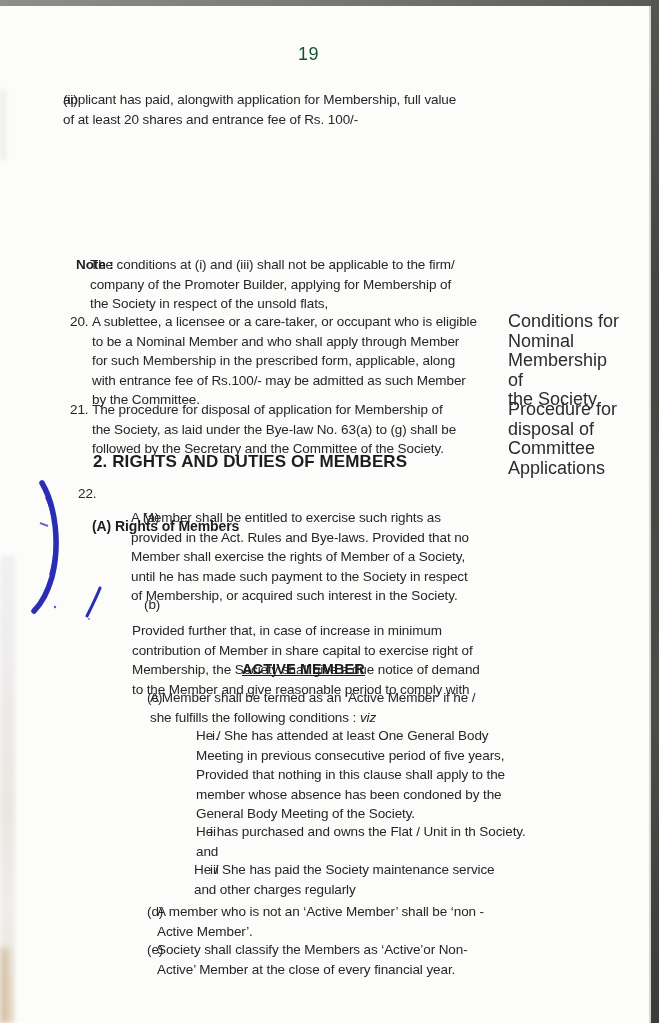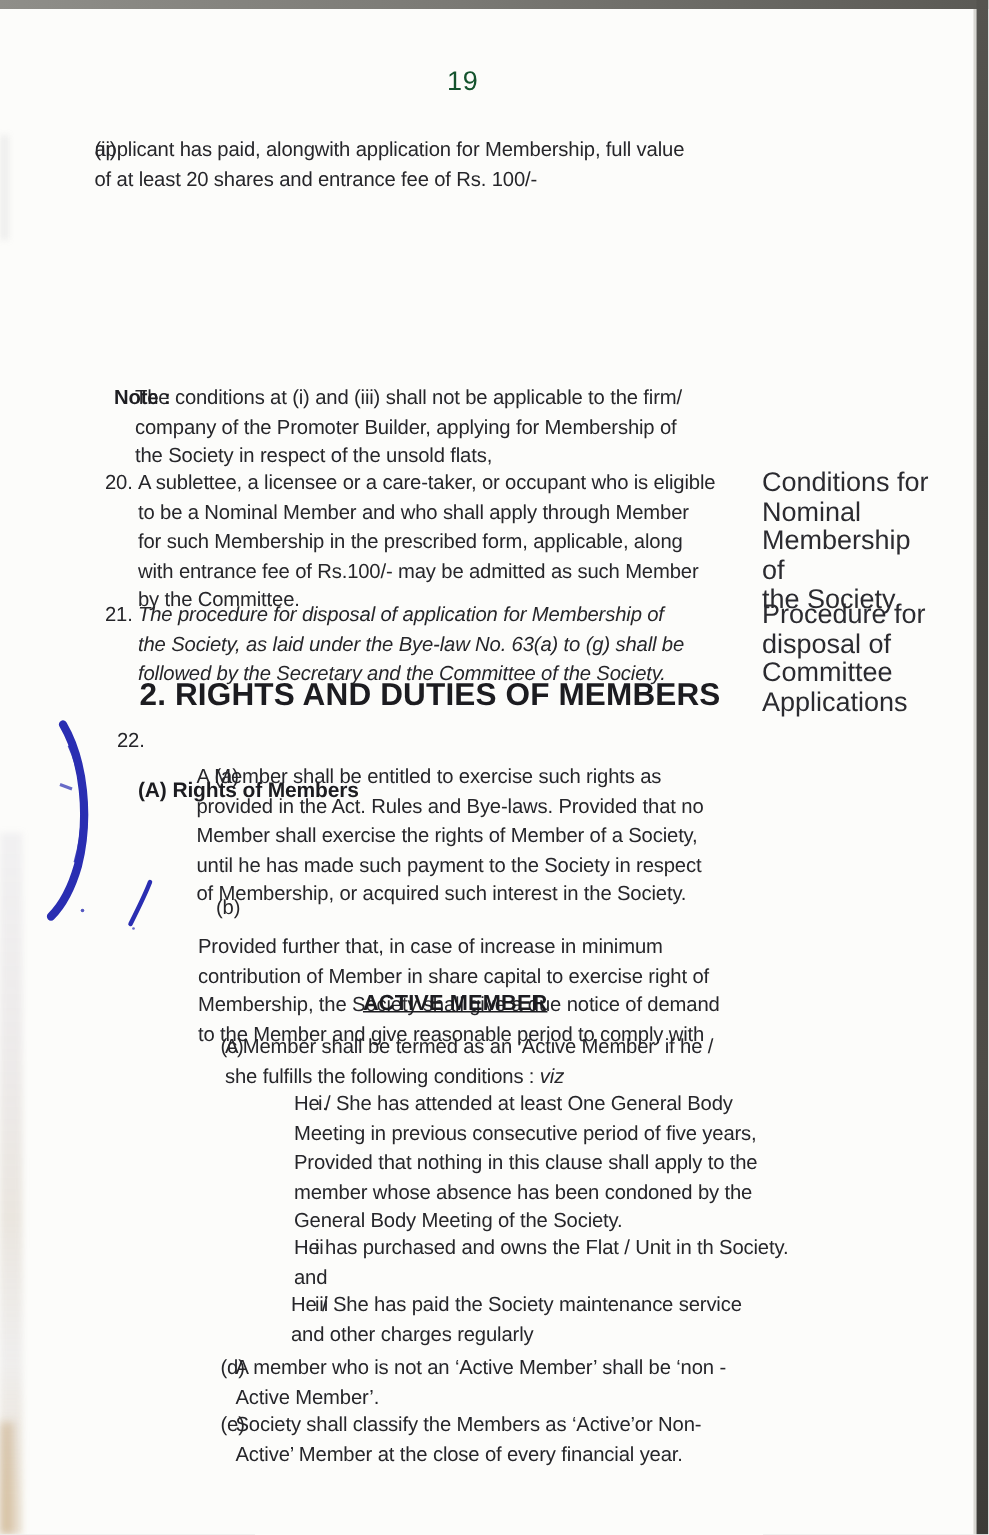--- a/index.html
+++ b/index.html
@@ -30,21 +30,21 @@
     position:absolute;
     font-size:13.5px; line-height:19.5px;
     letter-spacing:-0.1px;
     color:#26262a;
   }
   .blk .lbl { position:absolute; left:0; top:0; white-space:nowrap;margin-left:40px; }
   .blk .txt { white-space:pre-line; }
   .bold { font-weight:bold; color:#1e1e22; }
   .heading {
     position:absolute; font-weight:bold; color:#1c1c20;
-    font-size:21px; letter-spacing:0.1px; white-space:nowrap;
+    font-size:17px; letter-spacing:0.1px; white-space:nowrap;
   }
   .subheading { font-weight:bold; color:#1c1c20; font-size:14px; white-space:nowrap; }
   .pageno { position:absolute; font-size:18px; color:#14532d; letter-spacing:0.5px;margin-left:35px; }
   .margin-note { position:absolute; font-size:18px; line-height:19.5px; color:#2b2b30; white-space:pre-line; }
   i.viz { font-style:italic; }
 </style>
 </head>
 <body>
 
 <div class="page">
@@ -83,21 +83,21 @@
 with entrance fee of Rs.100/- may be admitted as such Member
 by the Committee.</div>
   </div>
   <div class="margin-note" style="left:508px; top:312px; width:115px;">Conditions for
 Nominal
 Membership of
 the Society</div>
 
   <div class="blk" style="left:30px; top:400px;">
     <span class="lbl">21.</span>
-    <div class="txt" style="padding-left:62px;font-style:italic;">The procedure for disposal of application for Membership of
+    <div class="txt" style="padding-left:62px;">The procedure for disposal of application for Membership of
 the Society, as laid under the Bye-law No. 63(a) to (g) shall be
 followed by the Secretary and the Committee of the Society.</div>
   </div>
   <div class="margin-note" style="left:508px; top:400px; width:115px;">Procedure for
 disposal of
 Committee
 Applications</div>
 
   <div class="heading" style="left:93px; top:452px;">2. RIGHTS  AND DUTIES OF MEMBERS</div>
 

